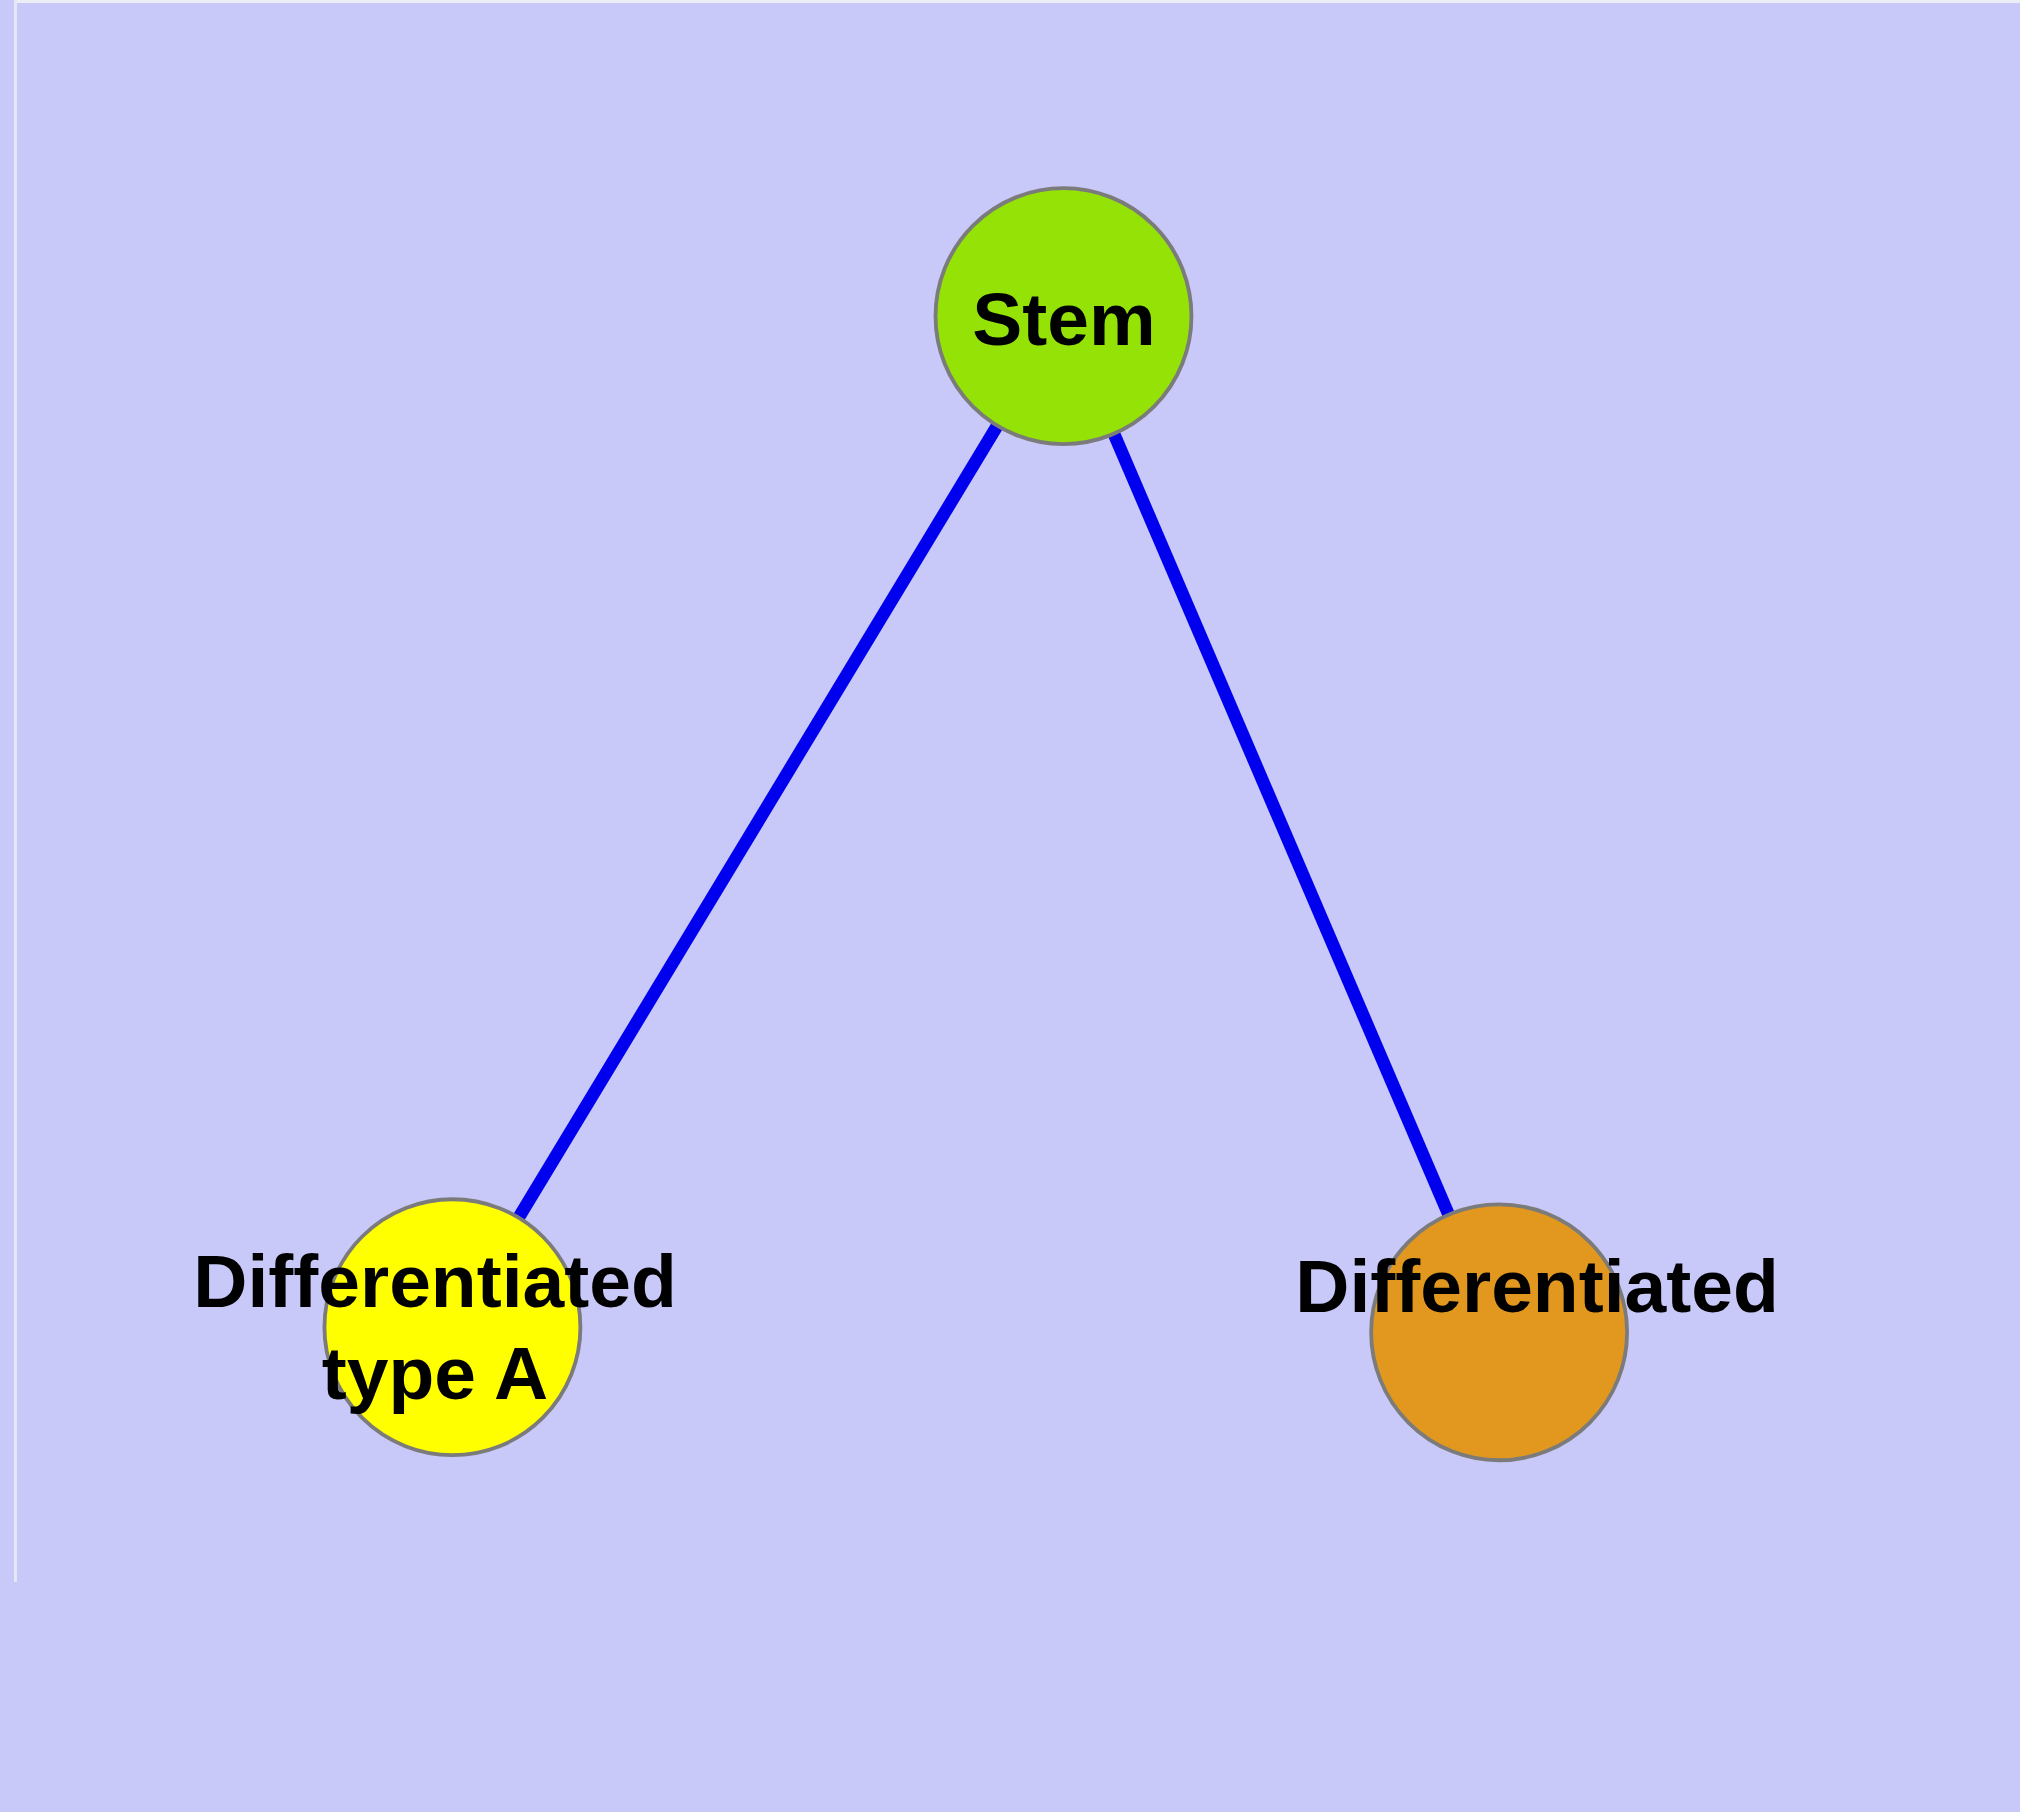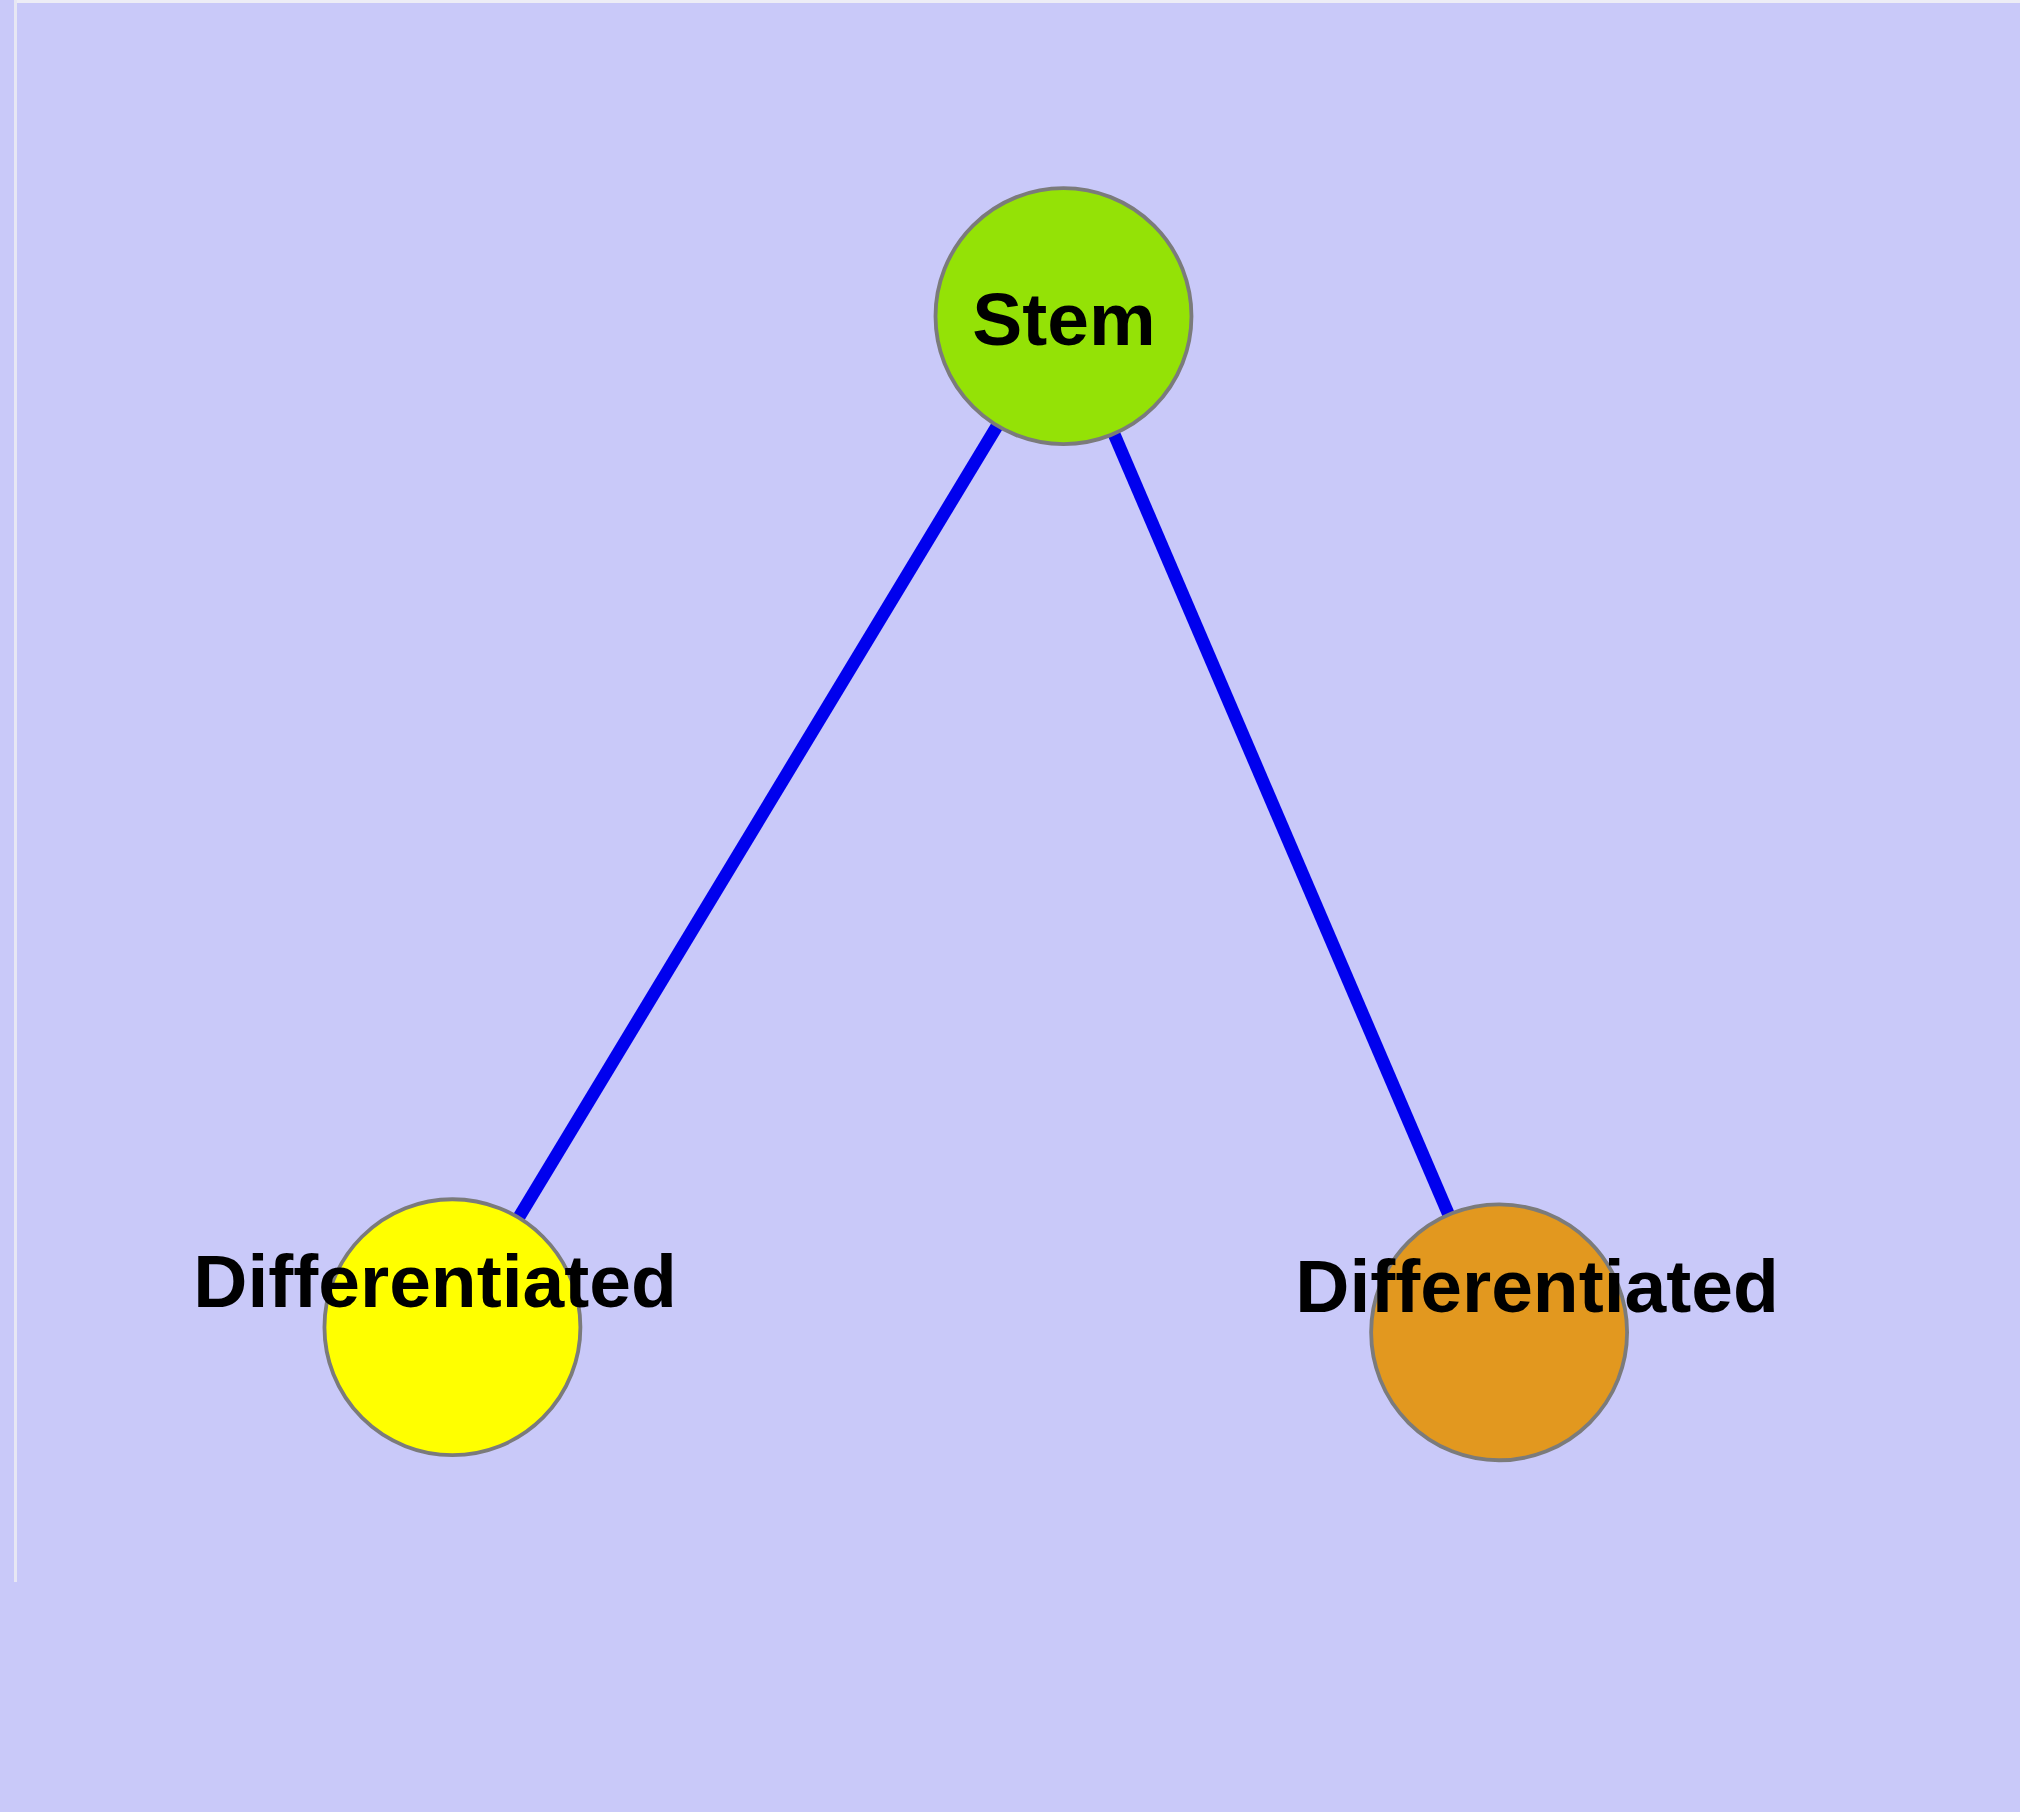--- a/index.html
+++ b/index.html
@@ -70,20 +70,21 @@
     <circle cx="517" cy="1566" r="151" fill="#FFFF00"></circle>
     <circle cx="1752" cy="1572" r="151" fill="#E2981F"></circle>
   </svg>
 
   <div class="node-label" style="left:1050px; top:273px;">
     <span>Stem</span>
   </div>
 
   <div class="node-label" style="left:421px; top:1235px;">
     <span>Differentiated</span>
+    <span>type A</span>
   </div>
 
   <div class="node-label" style="left:1523px; top:1240px;">
     <span>Differentiated</span>
   </div>
 
   <div class="top-highlight"></div>
   <div class="left-highlight"></div>
 </div>
 

